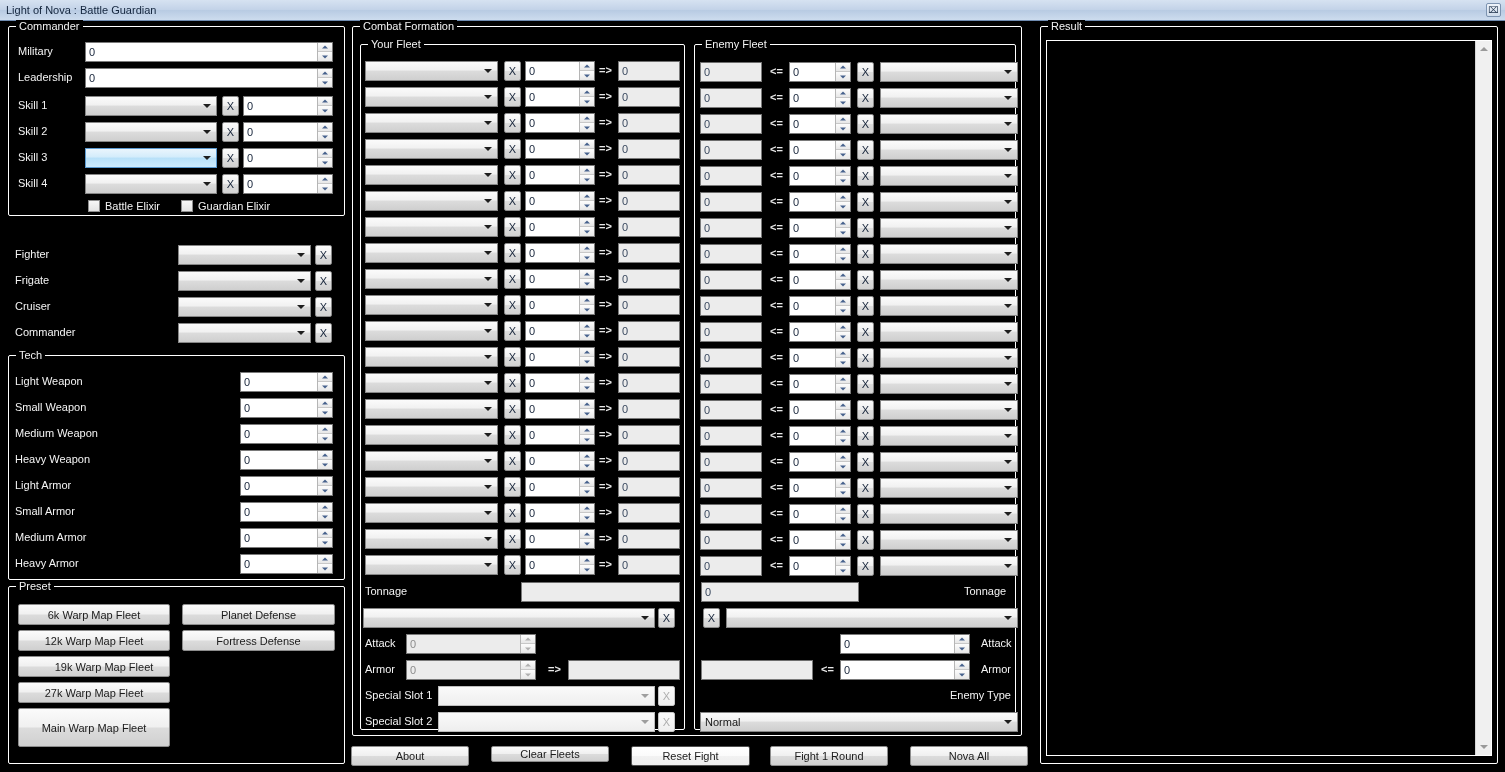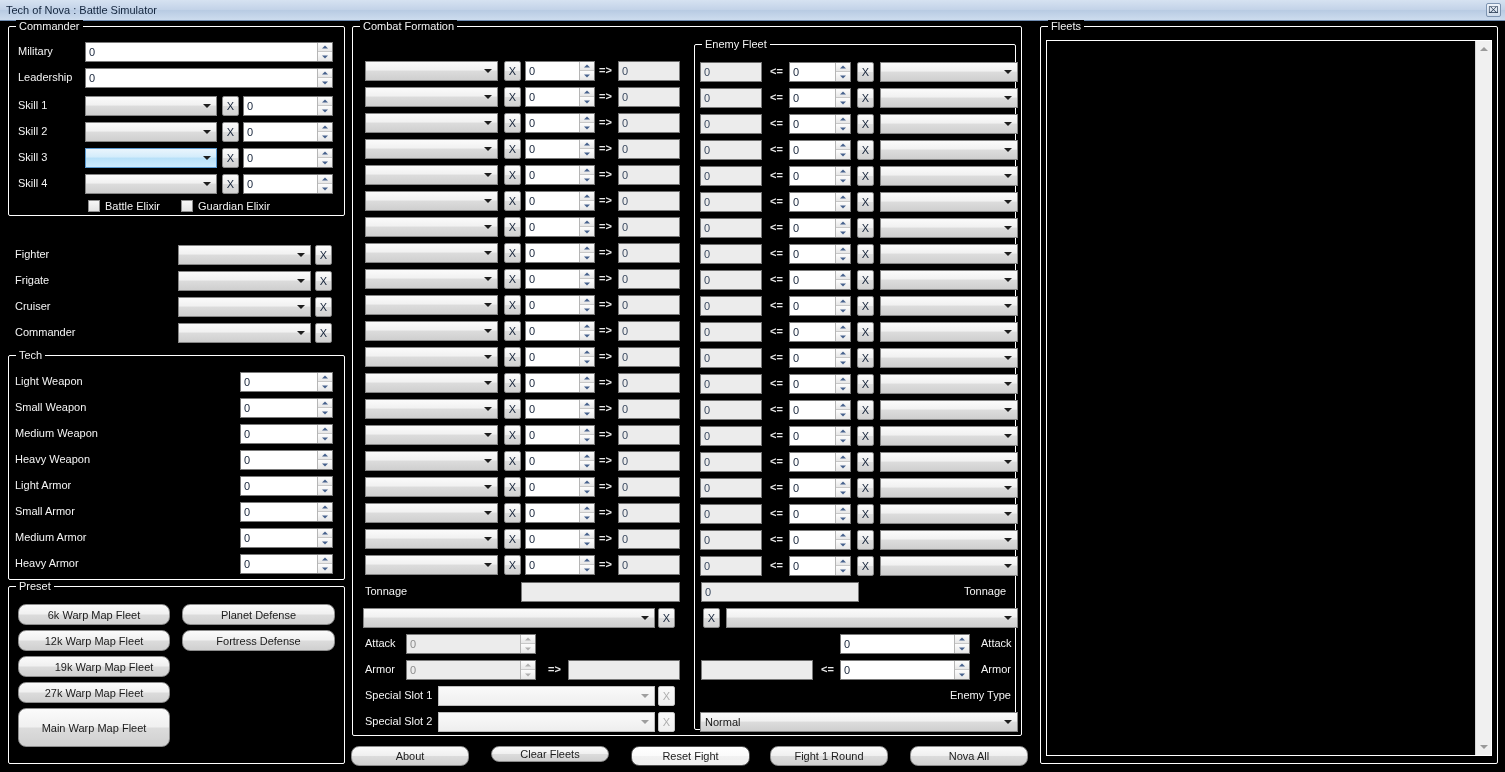--- a/index.html
+++ b/index.html
@@ -121,21 +121,21 @@
     background: linear-gradient(to bottom,#fcfcfc 0%,#efefef 48%,#dddddd 52%,#d2d2d2 100%);
     color:#16243a; font-size: 11px; line-height: 18px; text-align:center;
     cursor:pointer; overflow:hidden;
   }
   .xb.dis { color:#aeaeae; border-color:#c6c6c6;
     background: linear-gradient(to bottom,#fafafa,#efefef); }
 
   
   .btn {
     position: absolute;
-    border: 1px solid #8c8c8c; border-radius: 8px;
+    border: 1px solid #8c8c8c; border-radius: 2px;
     background: linear-gradient(to bottom,#fbfbfb 0%,#f0f0f0 48%,#dcdcdc 52%,#d0d0d0 100%);
     color:#1b1b1b; font-size: 11px; text-align:center; cursor:pointer;
     display:flex; align-items:center; justify-content:center;
     white-space: nowrap; overflow:hidden;
   }
   .btn.focus {
     border-color:#4f4f4f;
     background: linear-gradient(to bottom,#ffffff 0%,#fbfbfb 48%,#f2f2f2 52%,#ededed 100%);
   }
 
@@ -170,21 +170,21 @@
   }
   .vscroll .sbtn.up::after   { border-bottom:4px solid #9a9a9a; }
   .vscroll .sbtn.down::after { border-top:4px solid #9a9a9a; }
 </style>
 </head>
 <body>
 
 <div id="app">
 
   <div class="titlebar">
-    <span class="ttext">Tech of Nova : Battle Simulator</span>
+    <span class="ttext">Light of Nova : Battle Guardian</span>
     <div class="closebtn">⌧</div>
   </div>
 
   <div class="grp" style="left:8px; top:26px; width:337px; height:190px;">
     <span class="glabel">Commander</span>
   </div>
   <div id="commander-body">
       <div class="lbl" style="left:18px; top:45px; ">Military</div>
       <div class="spin" style="left:85px; top:42px; width:248px; height:20px;">
         <div class="val">0</div>
@@ -370,20 +370,23 @@
       <div class="btn" style="left:18px; top:682px; width:152px; height:21px;">27k Warp Map Fleet</div>
       <div class="btn" style="left:18px; top:708px; width:152px; height:39px;">Main Warp Map Fleet</div>
       <div class="btn" style="left:182px; top:604px; width:153px; height:21px;">Planet Defense</div>
       <div class="btn" style="left:182px; top:630px; width:153px; height:21px;">Fortress Defense</div>
     </div>
 
   <div class="grp" style="left:352px; top:26px; width:670px; height:710px;">
     <span class="glabel">Combat Formation</span>
   </div>
 
+  <div class="grp" style="left:360px; top:44px; width:325px; height:686px;">
+    <span class="glabel">Your Fleet</span>
+  </div>
   <div id="your-fleet-body">
       <div class="cb" style="left:365px; top:61px; width:133px; height:20px;">
         <div class="cbtext"></div>
         <div class="arrow"></div>
       </div>
       <div class="xb" style="left:504px; top:61px;">X</div>
       <div class="spin" style="left:525px; top:61px; width:70px; height:20px;">
         <div class="val">0</div>
         <div class="btns">
           <span></span>
@@ -1007,21 +1010,21 @@
       </div>
       <div class="lbl" style="left:981px; top:663px; ">Armor</div>
       <div class="lbl" style="left:950px; top:689px; ">Enemy Type</div>
       <div class="cb" style="left:700px; top:712px; width:318px; height:20px;">
         <div class="cbtext">Normal</div>
         <div class="arrow"></div>
       </div>
     </div>
 
   <div class="grp" style="left:1040px; top:26px; width:458px; height:738px;">
-    <span class="glabel">Fleets</span>
+    <span class="glabel">Result</span>
   </div>
   <div class="resbox" style="left:1046px; top:40px; width:446px; height:716px;">
     <div class="inner"></div>
     <div class="vscroll">
       <div class="sbtn up"></div>
       <div class="sbtn down"></div>
     </div>
   </div>
 
   <div id="actions-body">

